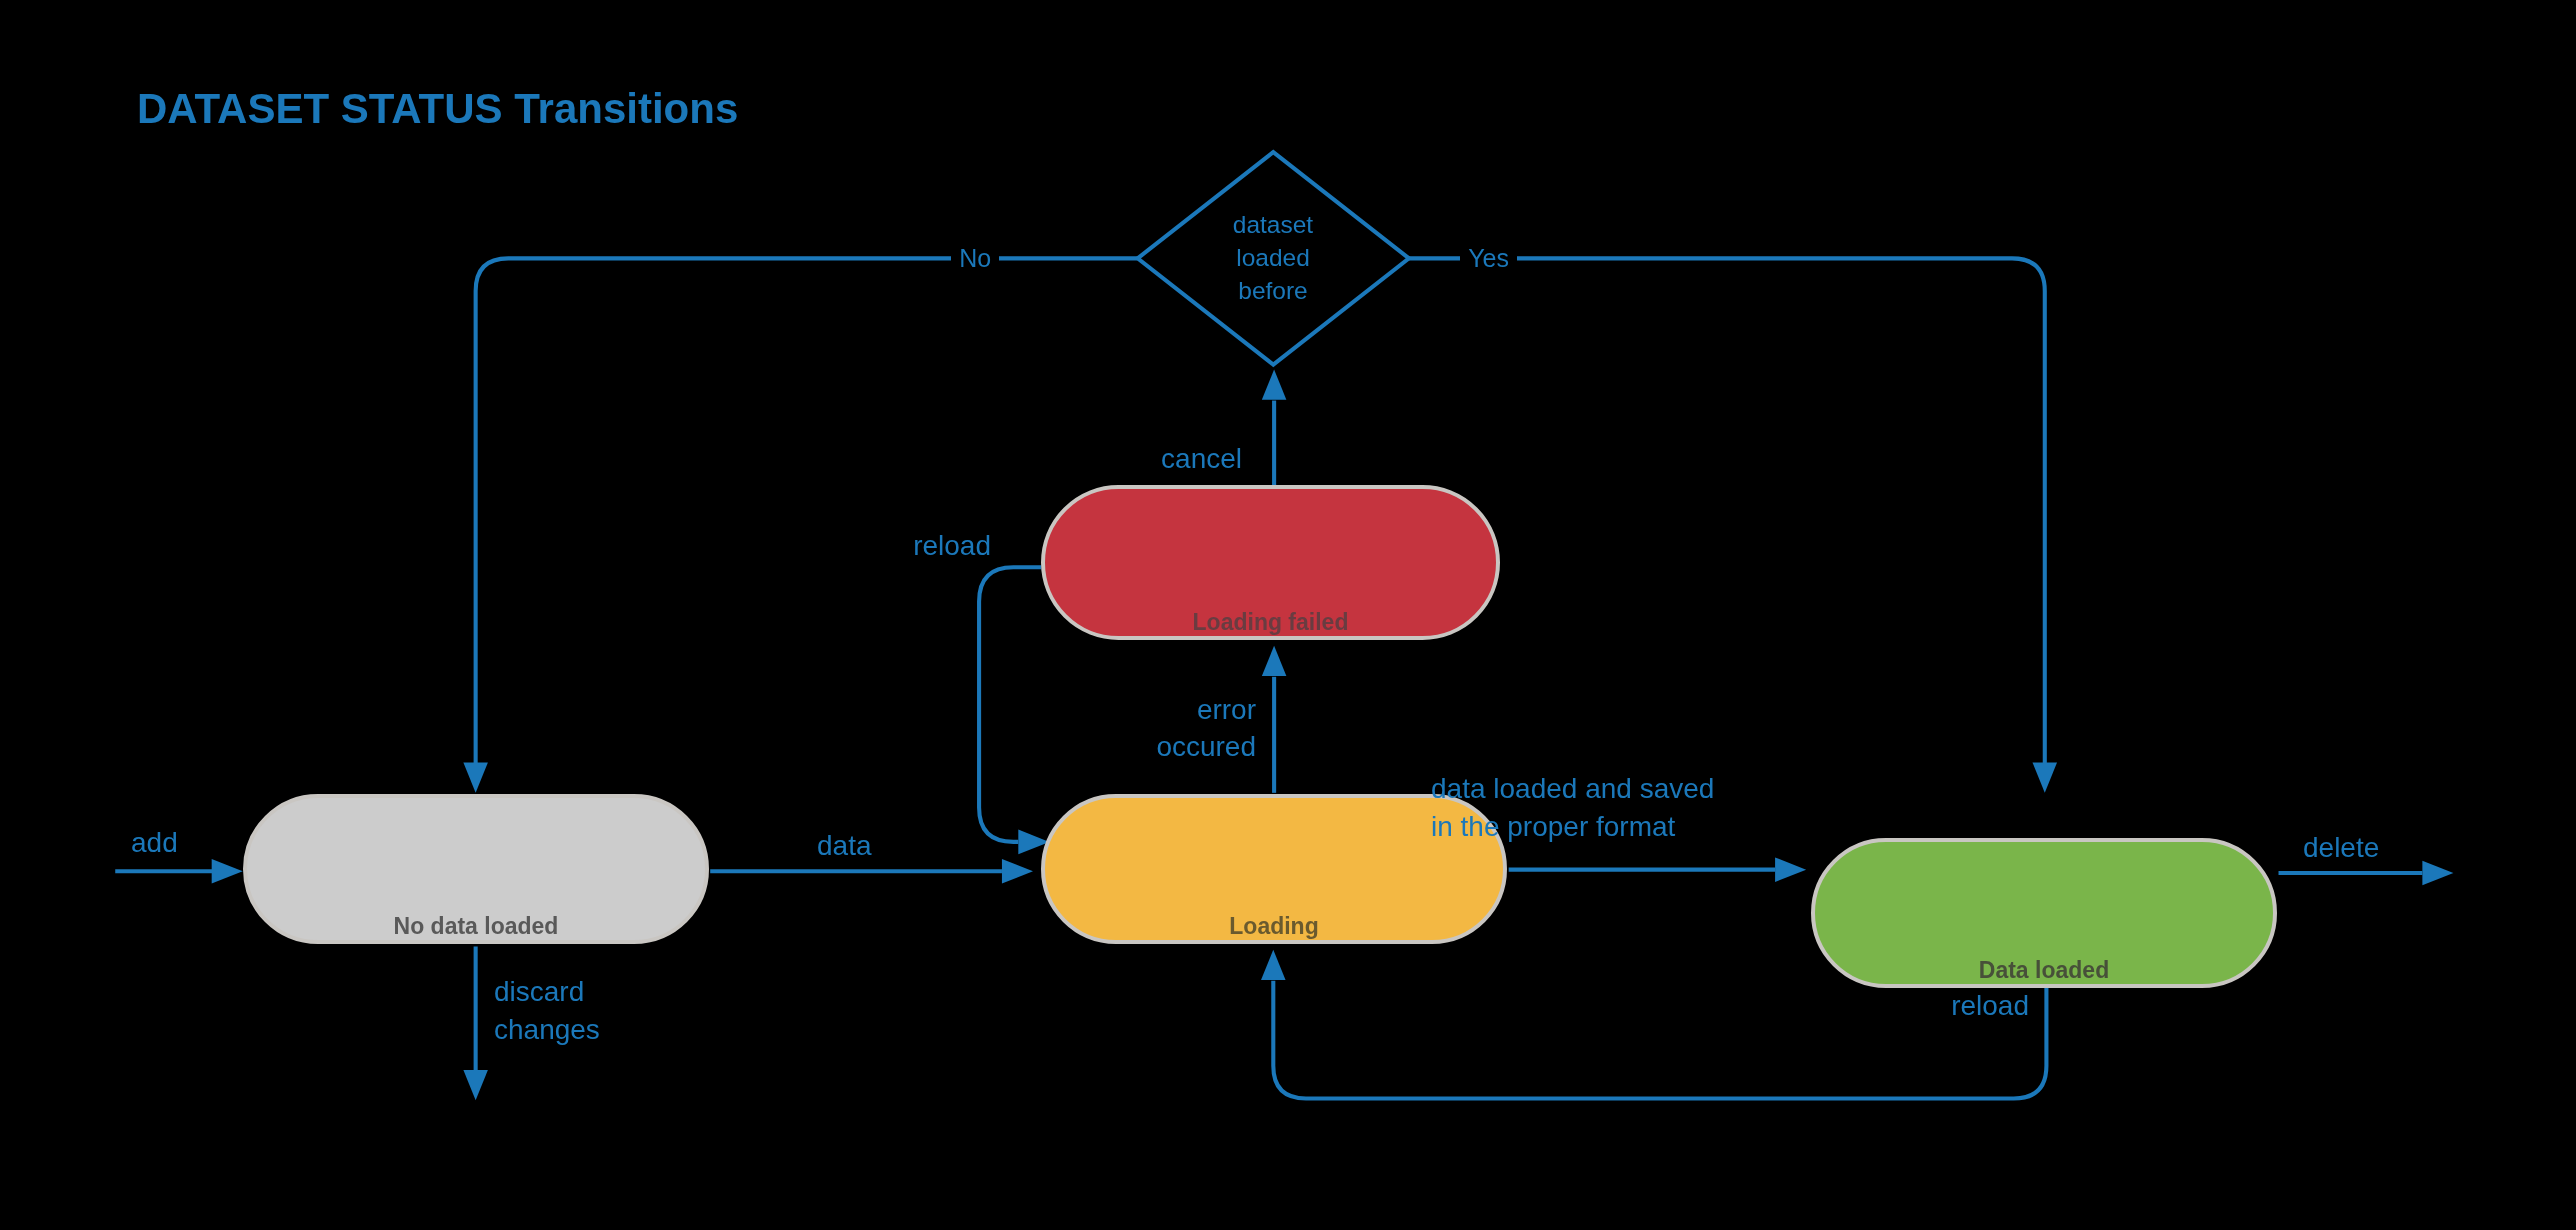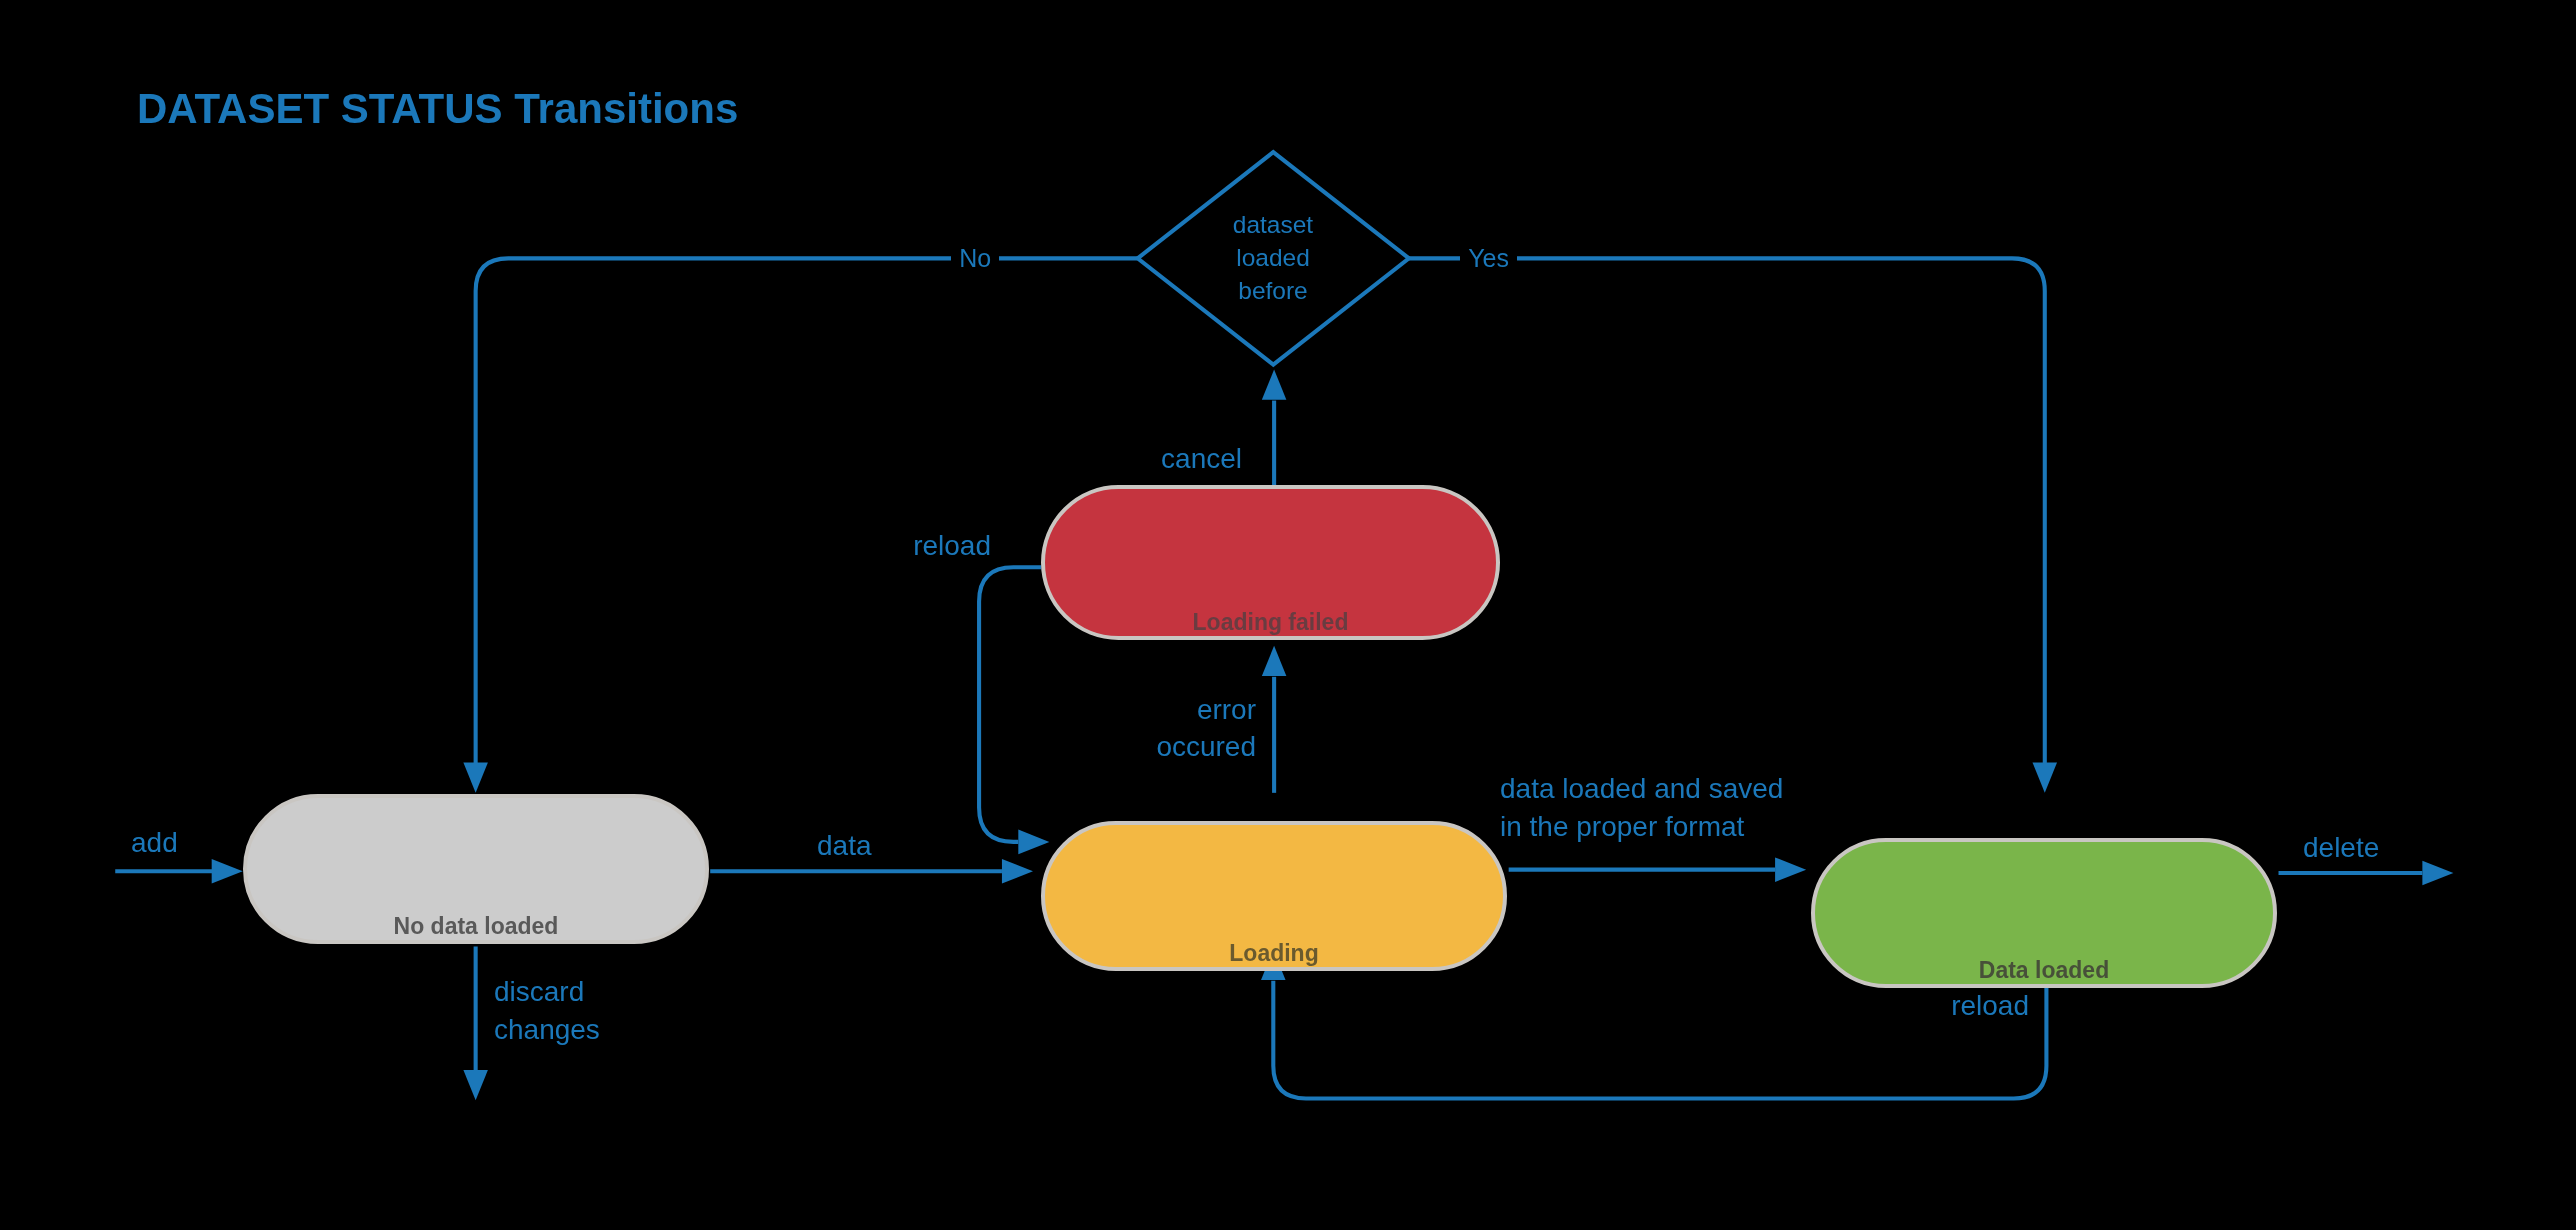--- a/index.html
+++ b/index.html
@@ -36,21 +36,21 @@
 
   .pill{
     position:absolute;
     width:466px;height:150px;
     border-radius:75px;
     border:4.1px solid var(--node-border);
     display:flex;align-items:flex-end;justify-content:center;
     font-size:23px;font-weight:bold;
   }
   .pill.gray{left:243px;top:794px;background:var(--node-gray);color:var(--text-gray-node);}
-  .pill.yellow{left:1041px;top:794px;background:var(--node-yellow);color:var(--text-yellow-node);margin-top:27px;}
+  .pill.yellow{left:1041px;top:794px;background:var(--node-yellow);color:var(--text-yellow-node);}
   .pill.green{left:1811px;top:794px;background:var(--node-green);color:var(--text-green-node);margin-top:44px;}
   .pill.red{left:1041px;top:485px;width:459px;height:155px;border-radius:78px;background:var(--node-red);color:var(--text-red-node);}
 
   .diamond-label{
     position:absolute;left:1183px;top:208px;width:180px;
     text-align:center;color:var(--accent-blue);
     font-size:24.5px;line-height:33px;white-space:pre-line;
   }
   .elabel{
     position:absolute;color:var(--accent-blue);
@@ -62,21 +62,21 @@
     background:var(--background);
     font-size:25px;line-height:31px;padding:0 8.2px;
   }
   .lbl-add{left:131px;top:824px;width:90px;}
   .lbl-save{left:817px;top:827px;width:95px;}
   .lbl-no{left:951px;top:243px;}
   .lbl-yes{left:1460px;top:243px;}
   .lbl-cancel{left:1111px;top:440px;width:131px;}
   .lbl-reload-failed{left:883px;top:527px;width:108px;}
   .lbl-error{left:1093px;top:691px;width:163px;line-height:37px;}
-  .lbl-data-saved{left:1500px;top:770px;}
+  .lbl-data-saved{left:1431px;top:770px;}
   .lbl-delete{left:2303px;top:829px;width:106px;}
   .lbl-discard{left:494px;top:973px;}
   .lbl-reload-loop{left:1921px;top:987px;width:108px;}
 </style>
 </head>
 <body>
 
 <div class="canvas">
 
   <div class="title">DATASET STATUS Transitions</div>

